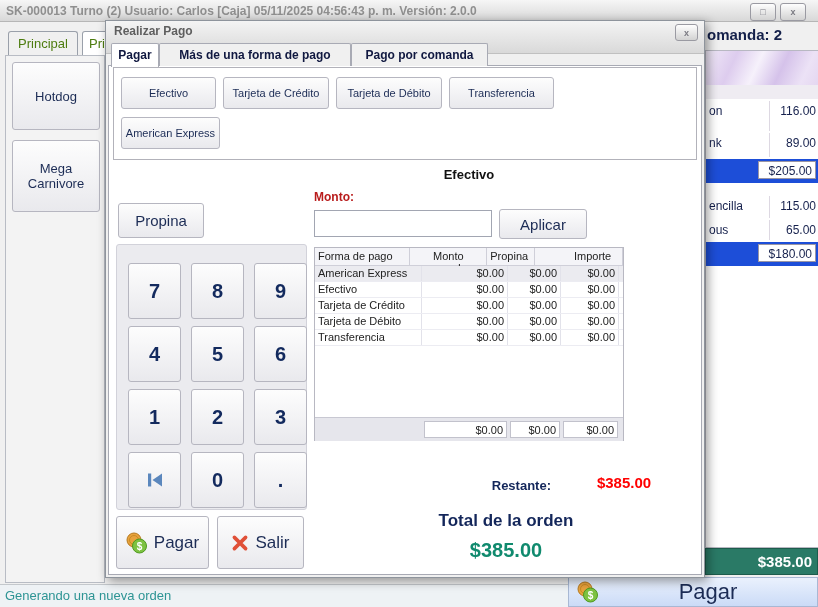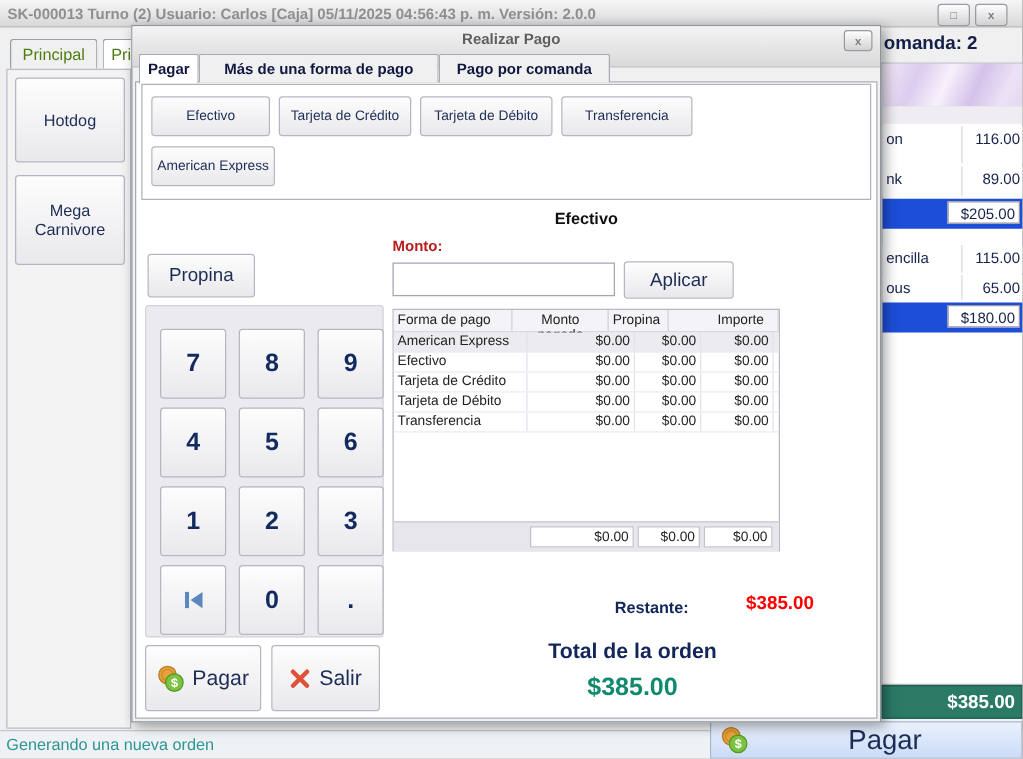--- a/index.html
+++ b/index.html
@@ -52,21 +52,21 @@
   .big-pagar{position:absolute;left:568px;top:577px;width:250px;height:30px;
     background:linear-gradient(#eaf1fd,#cbdbf7);border:1px solid #a8b8d4;box-sizing:border-box;
     display:flex;align-items:center;z-index:3;}
   .big-pagar .lbl{flex:1;text-align:center;font-size:22px;color:#1c2c55;}
 
   
   .dialog{position:absolute;left:105px;top:20px;width:600px;height:558px;background:#f0f0f0;
     border:1px solid #8e949c;box-shadow:3px 3px 10px rgba(0,0,0,.4);box-sizing:border-box;z-index:10;}
   .dlg-titlebar{position:absolute;left:0;top:0;width:100%;height:33px;
     background:linear-gradient(#f4f4f4,#d9d9d9);border-bottom:1px solid #c0c0c0;
-    font-size:12px;font-weight:bold;color:#5f5f5f;line-height:21px;padding-left:8px;box-sizing:border-box;text-align:center;}
+    font-size:12px;font-weight:bold;color:#5f5f5f;line-height:21px;padding-left:8px;box-sizing:border-box;}
   .dlg-close{position:absolute;right:6px;top:3px;width:21px;height:15px;
     background:linear-gradient(#fefefe,#d2d2d2);border:1px solid #9a9aa2;border-radius:3px;
     font-size:9px;font-weight:bold;color:#7a7a82;display:flex;align-items:center;justify-content:center;}
   .dlg-page{position:absolute;left:2px;top:44px;width:594px;height:510px;background:#ffffff;
     border:1px solid #a8aab4;box-sizing:border-box;}
   .dlg-tab{position:absolute;top:22px;height:23px;line-height:22px;text-align:center;
     font-size:12px;font-weight:bold;color:#101840;background:#f0f0f0;
     border:1px solid #a8aab4;border-bottom:none;border-radius:2px 2px 0 0;box-sizing:border-box;z-index:2;}
   .dlg-tab.active{background:#ffffff;height:24px;}
   .pay-panel{position:absolute;left:7px;top:46px;width:584px;height:93px;background:#fff;

